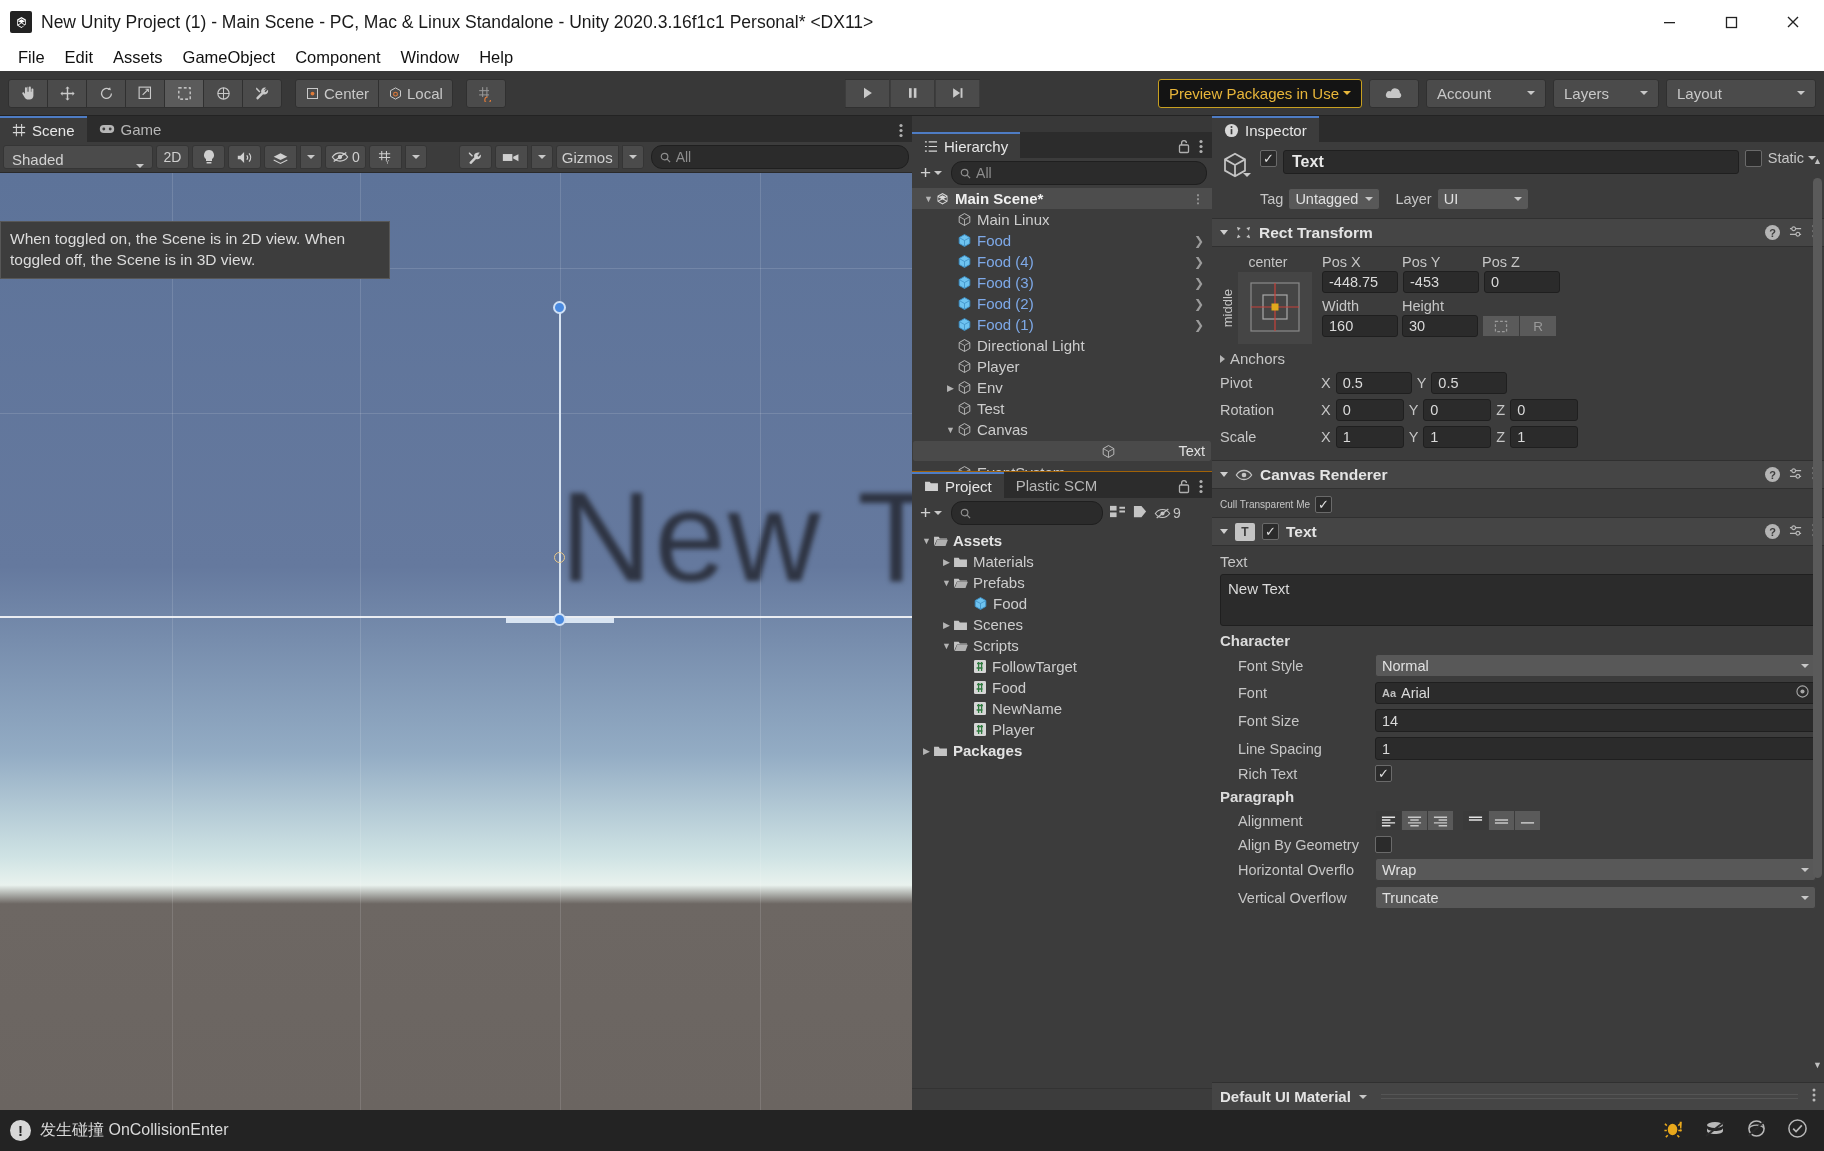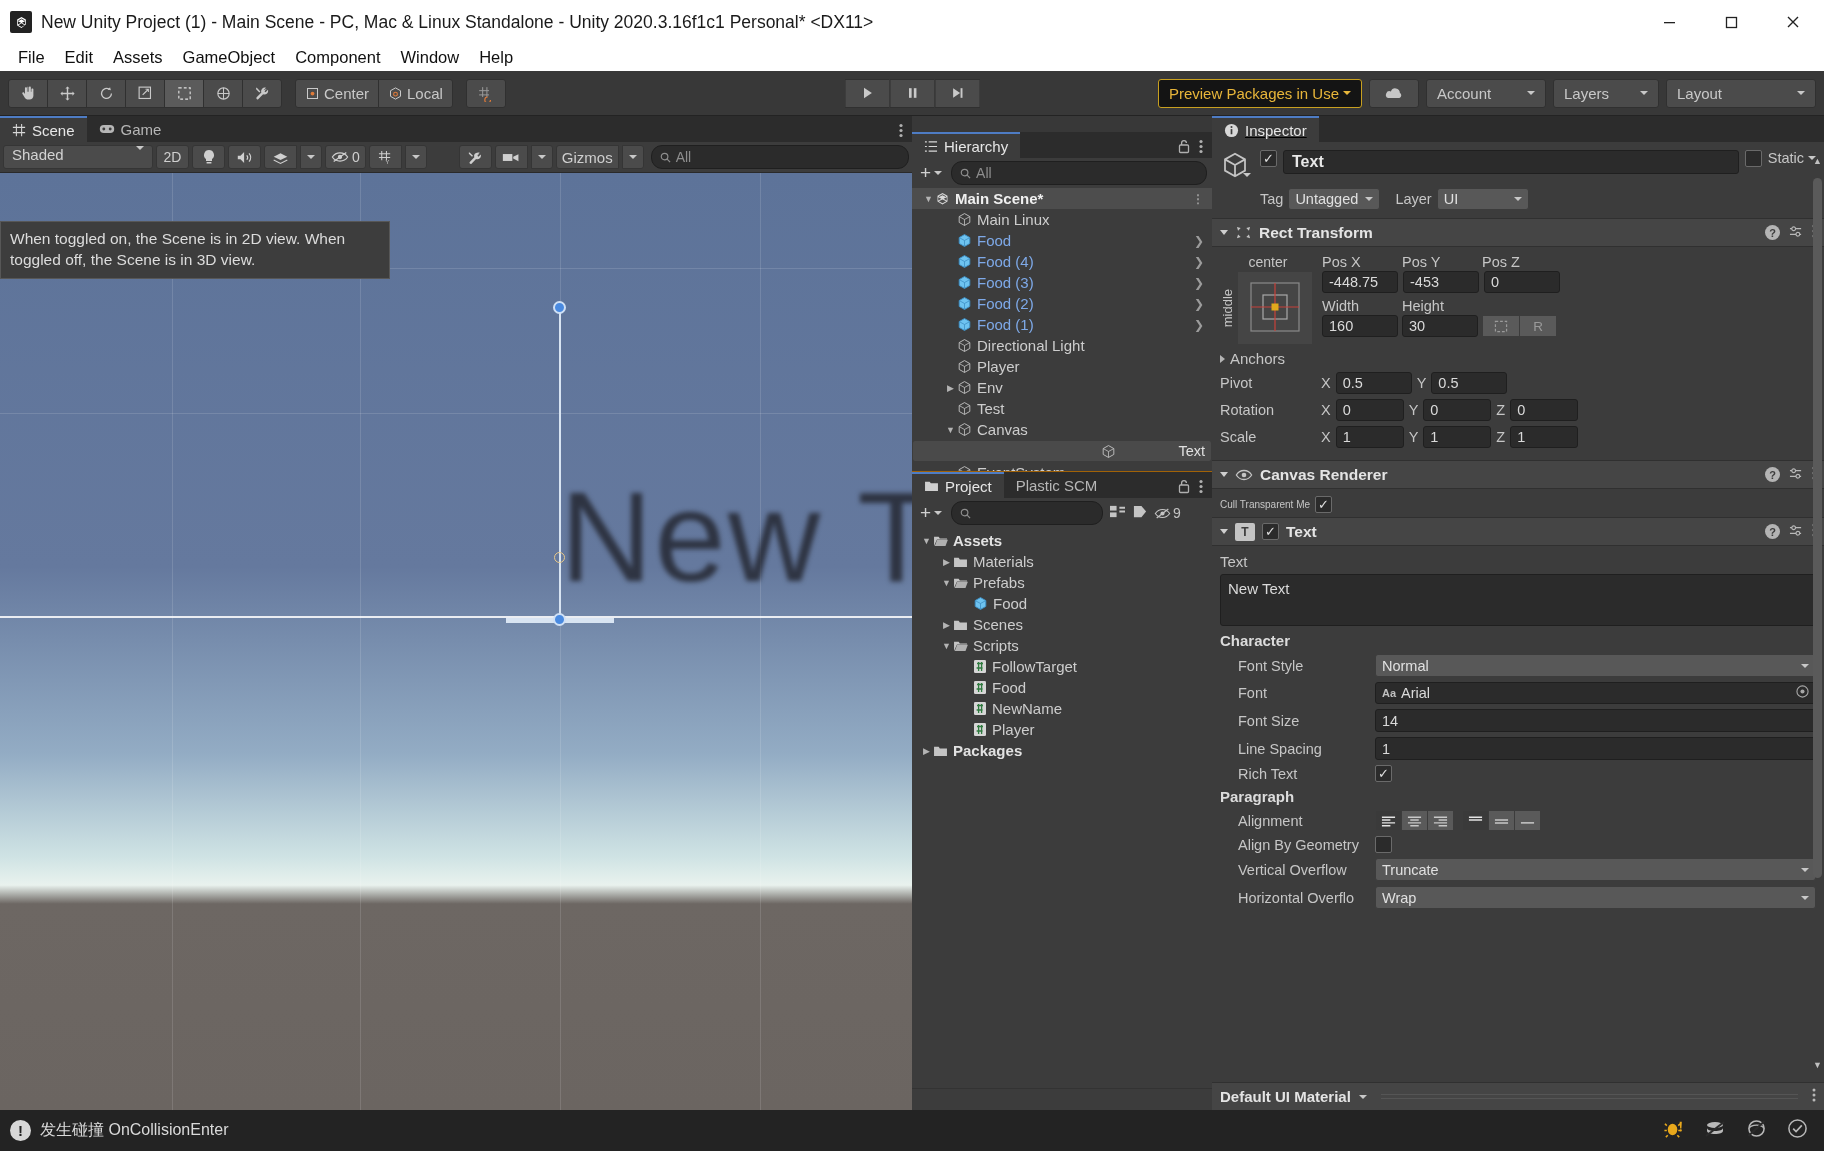--- a/index.html
+++ b/index.html
@@ -68,37 +68,37 @@
   }
   .ddbtn .cap { flex: 1; }
   .caret { width:0;height:0;border-left:4.5px solid transparent;
            border-right:4.5px solid transparent;border-top:5px solid #c8c8c8; }
   .caret.sm { border-left-width:4px;border-right-width:4px;border-top-width:4.5px; }
 
   
   .body { position: absolute; left:0; top:116px; right:0; bottom:41px; }
   .scenepane { position: absolute; left:0; top:0; width:912px; bottom:0; background:#383838; }
   .rightcol  { position: absolute; left:912px; top:0; width:300px; bottom:0; background:#383838; }
-  .inspector { position: absolute; left:1212px; top:0; right:0; bottom:0; background:#f97316;text-decoration:underline; }
+  .inspector { position: absolute; left:1212px; top:0; right:0; bottom:0; background:#f97316; }
 
   
   .tabrow { height: 26px; background: #2c2c2c; display: flex; align-items: flex-end;
             position: relative; }
   .tab { height: 26px; display:flex; align-items:center; gap:6px; padding:0 12px;
          font-size: 15px; color:#b6b6b6; }
   .tab.active { background:#3c3c3c; color:#e6e6e6; border-top:2px solid #4e7cc4; }
   .tabrow .spacer { flex:1; }
   .tabicons { display:flex; align-items:center; gap:9px; padding-right:9px; color:#b0b0b0; }
 
   
   .scenetool { height: 31px; background:#3c3c3c; display:flex; align-items:center;
                padding: 0 3px; gap: 3px; border-bottom:1px solid #2a2a2a; }
   .shaded { width: 150px; height:24px; background:#4b4b4b; border:1px solid #353535;
             border-radius:3px; color:#d2d2d2; font-size:15px; display:flex;
-            align-items:flex-start; padding:0 8px; justify-content:space-between; }
+            align-items:flex-end; padding:0 8px; justify-content:space-between; }
   .stbtn { height:24px; min-width:33px; background:#4b4b4b; border:1px solid #353535;
            display:flex;align-items:center;justify-content:center;color:#cfcfcf;
            font-size:14px; padding:0 5px; }
   .stbtn.r3 { border-radius:3px; }
   .searchbox { height:24px; background:#2b2b2b; border:1px solid #1f1f1f; border-radius:11px;
                display:flex;align-items:center;padding:0 8px; gap:5px; color:#8d8d8d;
                font-size:14px; flex:1; }
 
   
   .viewport { position:absolute; left:0; top:57px; right:0; bottom:0; overflow:hidden; }
@@ -1134,30 +1134,30 @@
                     <path stroke="#c8c8c8" stroke-width="1.6" d="M1 8h14"></path>
                   </svg>
               </div>
             </div>
           </div>
           <div class="row">
             <span class="lbl" style="width:150px;padding-left:18px;">Align By Geometry</span>
             <div class="chk off"></div>
           </div>
           <div class="row">
+            <span class="lbl" style="width:150px;padding-left:18px;">Horizontal Overflo</span>
+            <div class="sel" style="flex:1;height:23px;">
+              <span>Wrap</span>
+              <span class="caret sm"></span>
+            </div>
+          </div>
+          <div class="row">
             <span class="lbl" style="width:150px;padding-left:18px;">Vertical Overflow</span>
             <div class="sel" style="flex:1;height:23px;">
               <span>Truncate</span>
-              <span class="caret sm"></span>
-            </div>
-          </div>
-          <div class="row">
-            <span class="lbl" style="width:150px;padding-left:18px;">Horizontal Overflo</span>
-            <div class="sel" style="flex:1;height:23px;">
-              <span>Wrap</span>
               <span class="caret sm"></span>
             </div>
           </div>
         </div>
 
         <div class="matbar">
           <span style="font-size:15px;color:#e4e4e4;font-weight:bold;">Default UI Material</span>
           <span class="caret sm"></span>
           <span style="flex:1;border-top:1px solid #555;border-bottom:1px solid #555;height:5px;margin:0 6px;"></span>
           <span>

